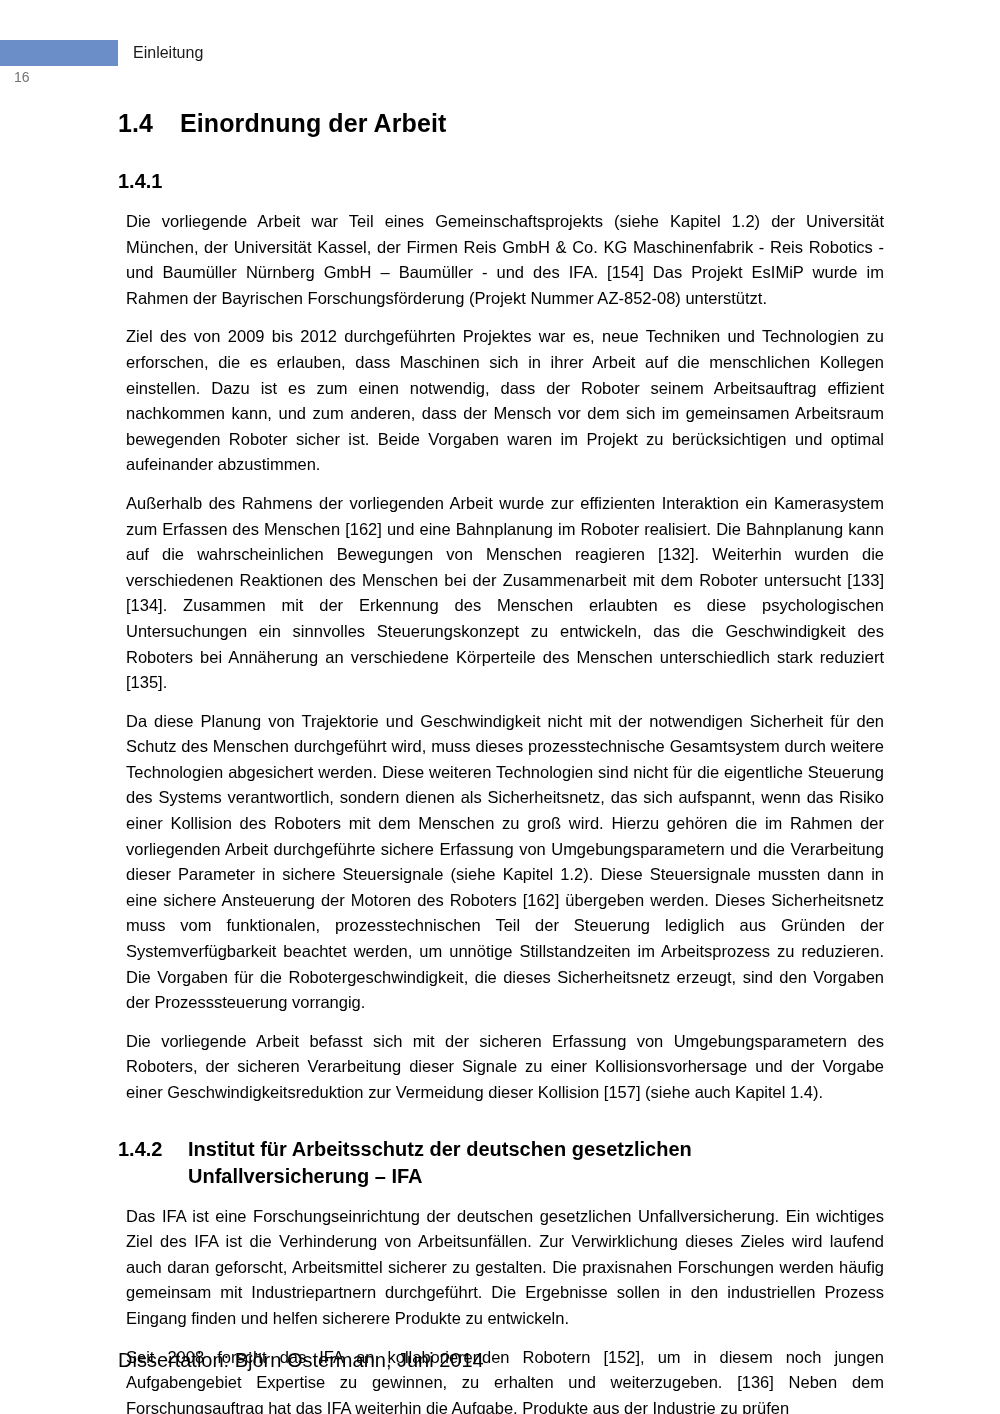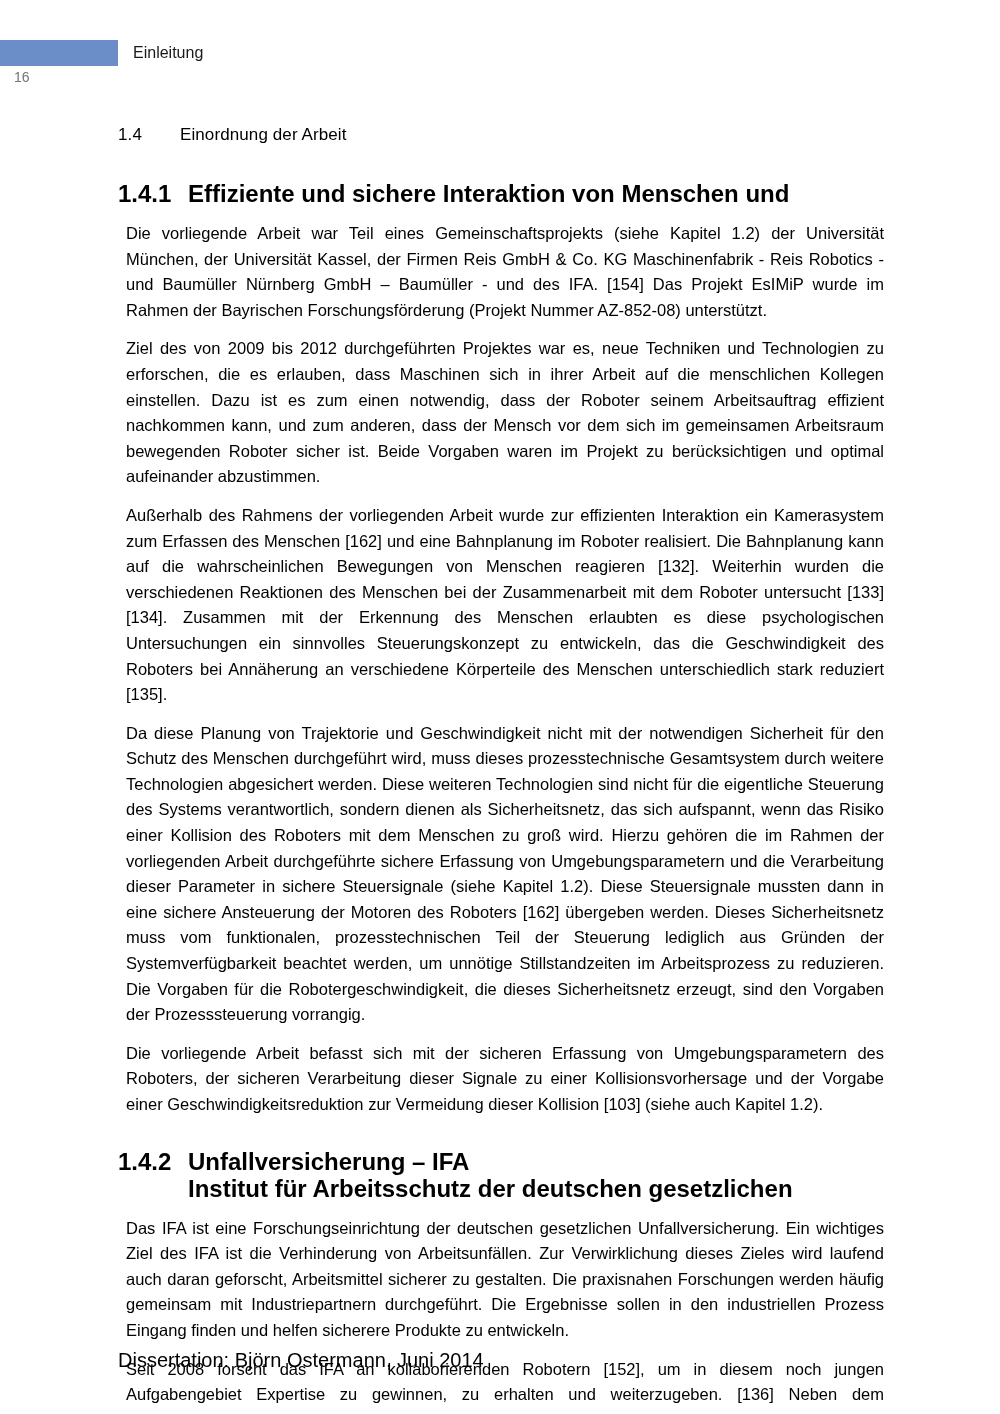--- a/index.html
+++ b/index.html
@@ -58,34 +58,34 @@
 
   
   .content {
     position: absolute;
     left: 118px;
     top: 108px;
     width: 766px;
   }
 
   h1.sec-title {
-    font-size: 17px;
-    font-weight: normal;
-    margin: 12px 0 0 0;
+    font-size: 25px;
+    font-weight: bold;
+    margin: 0 0 0 0;
     padding: 0;
     line-height: 30px;
     letter-spacing: 0.1px;
   }
   h1.sec-title .num {
     display: inline-block;
     width: 62px;
   }
 
   h2.subsec-title {
-    font-size: 24px;
+    font-size: 20px;
     font-weight: bold;
     margin: 30px 0 0 0;
     padding: 0;
     line-height: 27px;
     display: flex;
   }
   h2.subsec-title .num {
     flex: 0 0 70px;
     width: 70px;
   }
@@ -128,35 +128,34 @@
 
   <div class="content">
 
     <h1 class="sec-title">
       <span class="num">1.4</span><span>Einordnung der Arbeit</span>
     </h1>
 
     <h2 class="subsec-title">
       <span class="num">1.4.1</span>
       <span class="txt">
-        <span style="display: block;">Effiziente und sichere Interaktion von Menschen und</span>
       </span>
     </h2>
 
     <p class="body first">Die vorliegende Arbeit war Teil eines Gemeinschaftsprojekts (siehe Kapitel 1.2) der Universität München, der Universität Kassel, der Firmen Reis GmbH &amp; Co. KG Maschinenfabrik - Reis Robotics - und Baumüller Nürnberg GmbH – Baumüller - und des IFA. [154] Das Projekt EsIMiP wurde im Rahmen der Bayrischen Forschungsförderung (Projekt Nummer AZ-852-08) unterstützt.</p>
     <p class="body">Ziel des von 2009 bis 2012 durchgeführten Projektes war es, neue Techniken und Technologien zu erforschen, die es erlauben, dass Maschinen sich in ihrer Arbeit auf die menschlichen Kollegen einstellen. Dazu ist es zum einen notwendig, dass der Roboter seinem Arbeitsauftrag effizient nachkommen kann, und zum anderen, dass der Mensch vor dem sich im gemeinsamen Arbeitsraum bewegenden Roboter sicher ist. Beide Vorgaben waren im Projekt zu berücksichtigen und optimal aufeinander abzustimmen.</p>
     <p class="body">Außerhalb des Rahmens der vorliegenden Arbeit wurde zur effizienten Interaktion ein Kamerasystem zum Erfassen des Menschen [162] und eine Bahnplanung im Roboter realisiert. Die Bahnplanung kann auf die wahrscheinlichen Bewegungen von Menschen reagieren [132]. Weiterhin wurden die verschiedenen Reaktionen des Menschen bei der Zusammenarbeit mit dem Roboter untersucht [133][134]. Zusammen mit der Erkennung des Menschen erlaubten es diese psychologischen Untersuchungen ein sinnvolles Steuerungskonzept zu entwickeln, das die Geschwindigkeit des Roboters bei Annäherung an verschiedene Körperteile des Menschen unterschiedlich stark reduziert [135].</p>
     <p class="body">Da diese Planung von Trajektorie und Geschwindigkeit nicht mit der notwendigen Sicherheit für den Schutz des Menschen durchgeführt wird, muss dieses prozesstechnische Gesamtsystem durch weitere Technologien abgesichert werden. Diese weiteren Technologien sind nicht für die eigentliche Steuerung des Systems verantwortlich, sondern dienen als Sicherheitsnetz, das sich aufspannt, wenn das Risiko einer Kollision des Roboters mit dem Menschen zu groß wird. Hierzu gehören die im Rahmen der vorliegenden Arbeit durchgeführte sichere Erfassung von Umgebungsparametern und die Verarbeitung dieser Parameter in sichere Steuersignale (siehe Kapitel 1.2). Diese Steuersignale mussten dann in eine sichere Ansteuerung der Motoren des Roboters [162] übergeben werden. Dieses Sicherheitsnetz muss vom funktionalen, prozesstechnischen Teil der Steuerung lediglich aus Gründen der Systemverfügbarkeit beachtet werden, um unnötige Stillstandzeiten im Arbeitsprozess zu reduzieren. Die Vorgaben für die Robotergeschwindigkeit, die dieses Sicherheitsnetz erzeugt, sind den Vorgaben der Prozesssteuerung vorrangig.</p>
-    <p class="body">Die vorliegende Arbeit befasst sich mit der sicheren Erfassung von Umgebungsparametern des Roboters, der sicheren Verarbeitung dieser Signale zu einer Kollisionsvorhersage und der Vorgabe einer Geschwindigkeitsreduktion zur Vermeidung dieser Kollision [103] (siehe auch Kapitel 1.2).</p>
+    <p class="body">Die vorliegende Arbeit befasst sich mit der sicheren Erfassung von Umgebungsparametern des Roboters, der sicheren Verarbeitung dieser Signale zu einer Kollisionsvorhersage und der Vorgabe einer Geschwindigkeitsreduktion zur Vermeidung dieser Kollision [157] (siehe auch Kapitel 1.4).</p>
 
     <h2 class="subsec-title">
       <span class="num">1.4.2</span>
       <span class="txt">
+        <span style="display: block;">Institut für Arbeitsschutz der deutschen gesetzlichen</span>
         <span style="display: block;">Unfallversicherung – IFA</span>
-        <span style="display: block;">Institut für Arbeitsschutz der deutschen gesetzlichen</span>
       </span>
     </h2>
 
     <p class="body first">Das IFA ist eine Forschungseinrichtung der deutschen gesetzlichen Unfallversicherung. Ein wichtiges Ziel des IFA ist die Verhinderung von Arbeitsunfällen. Zur Verwirklichung dieses Zieles wird laufend auch daran geforscht, Arbeitsmittel sicherer zu gestalten. Die praxisnahen Forschungen werden häufig gemeinsam mit Industriepartnern durchgeführt. Die Ergebnisse sollen in den industriellen Prozess Eingang finden und helfen sicherere Produkte zu entwickeln.</p>
     <p class="body">Seit 2008 forscht das IFA an kollaborierenden Robotern [152], um in diesem noch jungen Aufgabengebiet Expertise zu gewinnen, zu erhalten und weiterzugeben. [136] Neben dem Forschungsauftrag hat das IFA weiterhin die Aufgabe, Produkte aus der Industrie zu prüfen</p>
 
   </div>
 
   <div class="footer">Dissertation: Björn Ostermann, Juni 2014</div>
 

